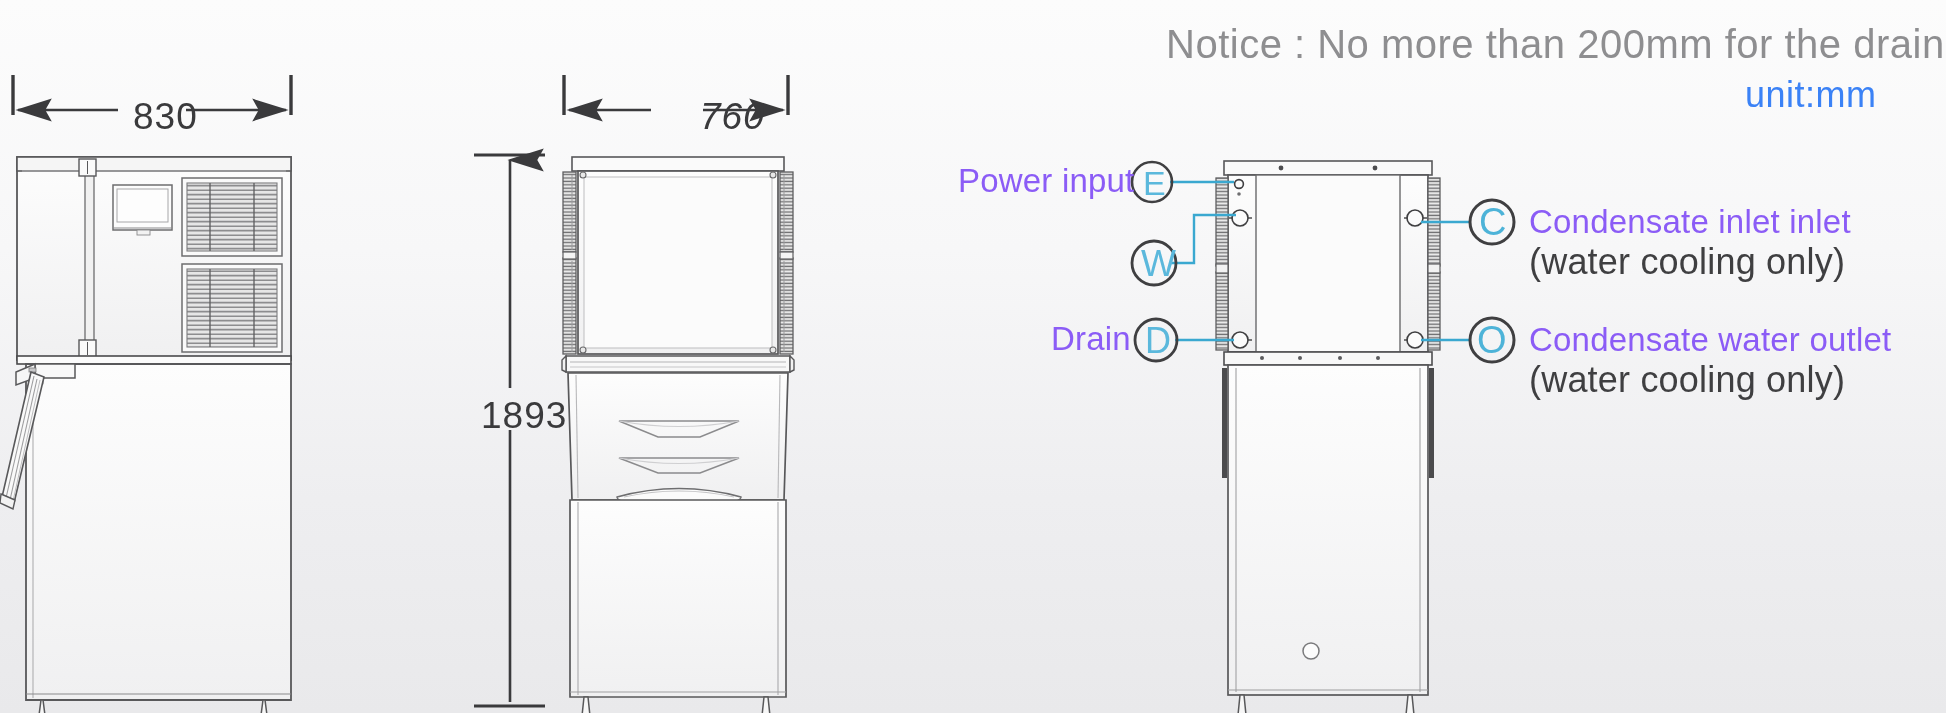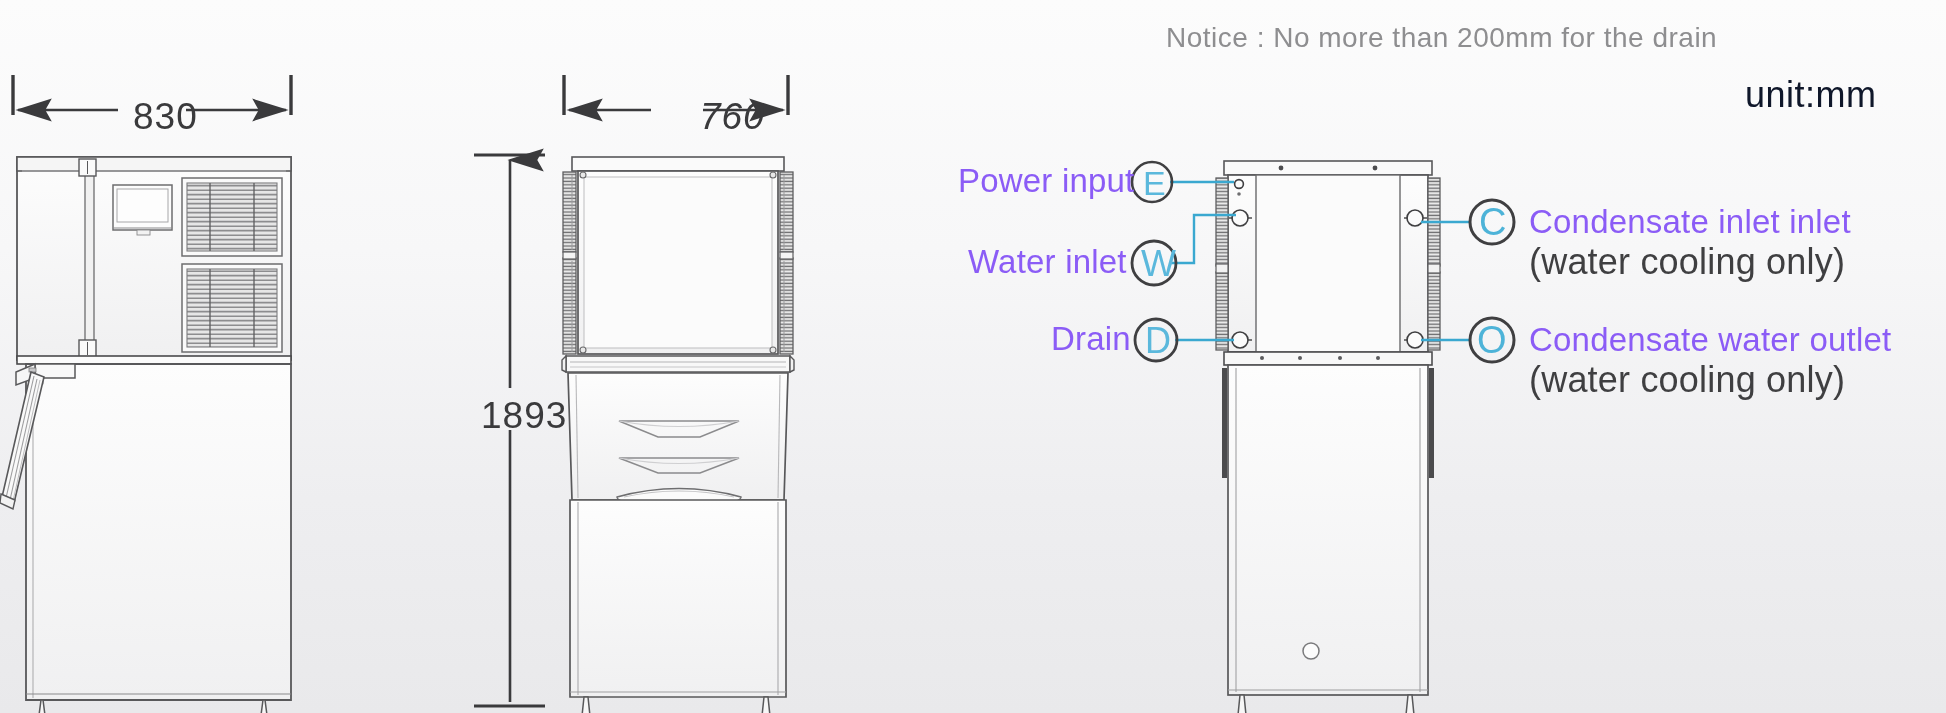--- a/index.html
+++ b/index.html
@@ -6,22 +6,22 @@
   body{
     width:1946px;height:713px;overflow:hidden;
     font-family:"Liberation Sans", sans-serif;
     background:linear-gradient(180deg,#fcfcfc 0%,#f7f7f8 35%,#eeeef0 70%,#e9e9eb 100%);
     position:relative;
   }
   #stage{position:absolute;left:0;top:0;width:1946px;height:713px;}
   #stage svg{position:absolute;left:0;top:0;}
 
   .txt{position:absolute;white-space:nowrap;color:#4a4a4c;font-weight:300;}
-  .notice{font-size:28px;color:#8e8e90;letter-spacing:.5px;}
-  .unit{font-size:36px;color:#0f172a;letter-spacing:.5px;}
+  .notice{font-size:40px;color:#8e8e90;letter-spacing:.5px;}
+  .unit{font-size:36px;color:#3b82f6;letter-spacing:.5px;}
   .dimlabel{font-size:37px;color:#3a3a3c;letter-spacing:1px;}
   .callout{font-size:33px;color:#8b5cf6;letter-spacing:.2px;}
   .callout2{font-size:36px;color:#3f3f41;letter-spacing:.2px;}
 </style>
 </head>
 <body>
 
 <div id="stage">
 
   <svg width="1946" height="713" viewBox="0 0 1946 713">
@@ -288,21 +288,20 @@
   </svg>
 
   <div class="txt notice" style="left:1166px;top:22px;">Notice : No more than 200mm for the drain</div>
   <div class="txt unit" style="left:1745px;top:74px;">unit:mm</div>
 
   <div class="txt dimlabel" style="left:133px;top:96px;">830</div>
   <div class="txt dimlabel" style="left:700px;top:96px;font-style:italic;">760</div>
   <div class="txt dimlabel" style="left:481px;top:395px;">1893</div>
 
   <div class="txt callout" style="left:958px;top:162px;">Power input</div>
-  <div class="txt callout" style="left:968px;top:243px;">Water inlet</div>
   <div class="txt callout" style="left:1051px;top:320px;">Drain</div>
 
   <div class="txt" style="left:1143px;top:164px;font-size:34px;color:#5bb8dc;">E</div>
   <div class="txt" style="left:1141px;top:243px;font-size:37px;color:#5bb8dc;">W</div>
   <div class="txt" style="left:1145px;top:320px;font-size:36px;color:#5bb8dc;">D</div>
   <div class="txt" style="left:1479px;top:201px;font-size:38px;color:#4db3d8;">C</div>
   <div class="txt" style="left:1477px;top:319px;font-size:38px;color:#4db3d8;">O</div>
 
   <div class="txt callout" style="left:1529px;top:203px;">Condensate inlet inlet</div>
   <div class="txt callout2" style="left:1529px;top:241px;">(water cooling only)</div>

